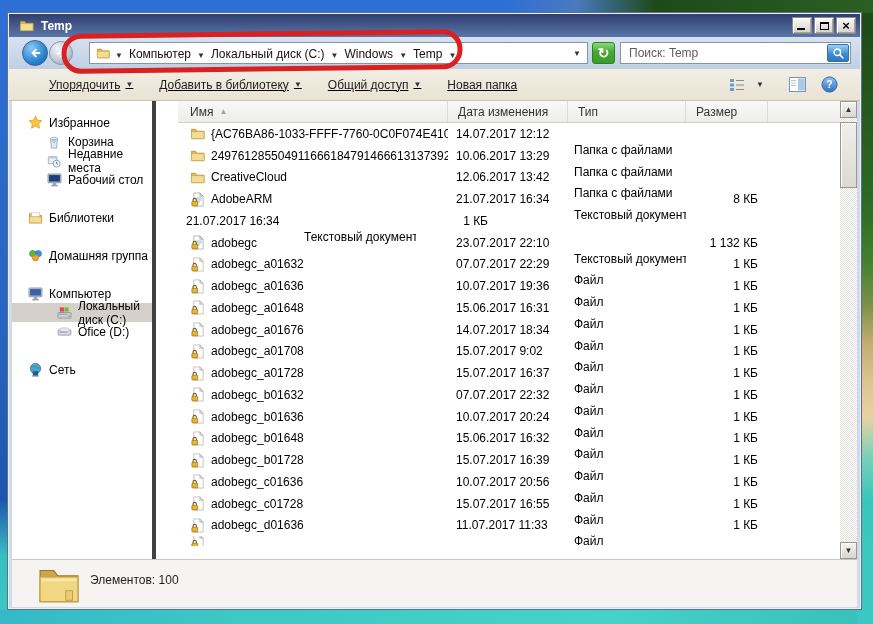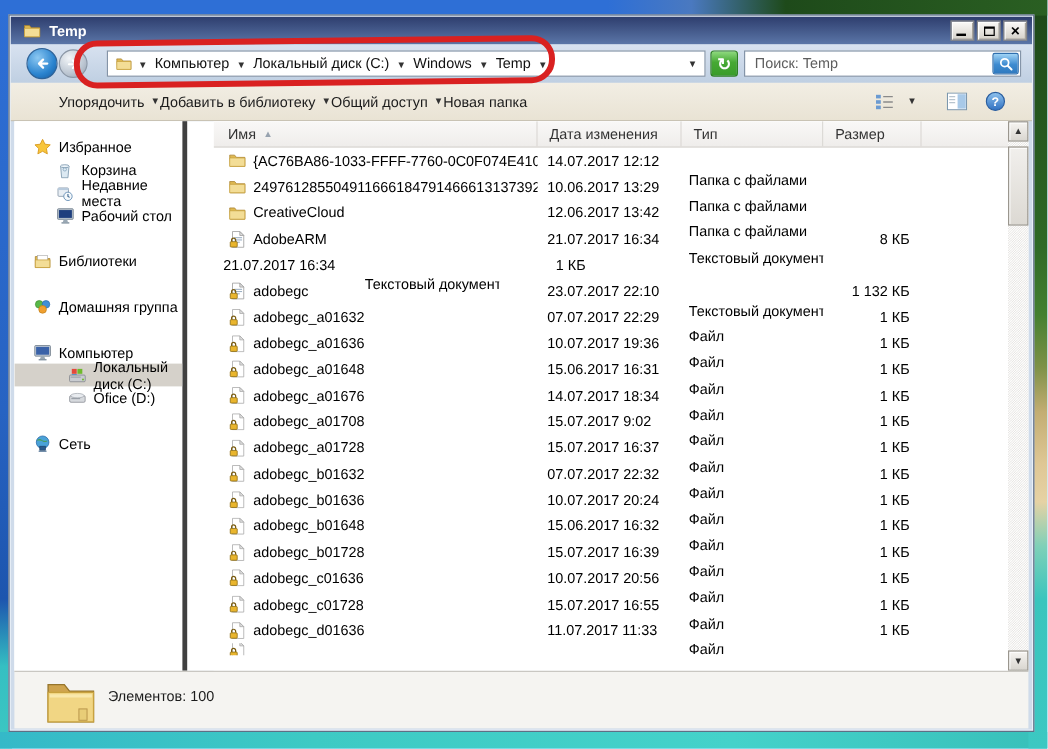--- a/index.html
+++ b/index.html
@@ -1,17 +1,17 @@
 <!DOCTYPE html>
 <html><head>
 <meta charset="utf-8">
 <style>
   * { margin:0; padding:0; box-sizing:border-box; }
   body { font-family:"Liberation Sans", sans-serif; }
-  .desktop { position:relative; width:873px; height:624px; background:#7dd3fc; overflow:hidden; }
+  .desktop { position:relative; width:873px; height:624px; background:#bef264; overflow:hidden; }
   .bg-left { position:absolute; left:0; top:0; width:10px; height:624px;
     background:linear-gradient(#2e6fd6 0%, #2763c2 55%, #1d55ae 80%, #35bfc2 89%, #3cc8c2 100%); }
   .bg-top { position:absolute; left:0; top:0; width:873px; height:13px;
     background:linear-gradient(90deg,#2e6fd6 0%, #2e6fd6 58%, #4a79c0 66%, #1e4a1a 75%, #2a5f22 100%); }
   .bg-right { position:absolute; right:0; top:0; width:16px; height:624px;
     background:linear-gradient(#1d4718 0%, #27591f 18%, #2f6a26 33%, #448030 42%, #7e9147 49%, #c3ad72 55%, #dfc795 62%, #e6d2a4 67%, #7ed0b8 73%, #3ac5bd 80%, #3cc8c2 100%); }
   .bg-bottom { position:absolute; left:0; bottom:0; width:873px; height:14px;
     background:linear-gradient(90deg,#35b9c8, #3dcac4 30%, #44d2ca 70%, #38c0ba); }
 
   .window { position:absolute; left:7px; top:12px; width:855px; height:598px;
@@ -180,21 +180,21 @@
         <div class="search-btn">
           <svg width="13" height="13" viewBox="0 0 16 16">
               <circle cx="6.5" cy="6.5" r="4" fill="none" stroke="#fff" stroke-width="1.8"></circle>
               <path d="M9.6 9.6L13.5 13.5" stroke="#fff" stroke-width="2" stroke-linecap="round"></path>
             </svg>
         </div>
       </div>
     </div>
 
     <div class="toolbar">
-      <div id="tb-items" style="display:flex; ">
+      <div id="tb-items" style="display:flex; gap:26px;text-decoration:underline;">
           <div class="tb-item">
             <span>Упорядочить</span>
             <span class="tb-caret">▼</span>
           </div>
           <div class="tb-item">
             <span>Добавить в библиотеку</span>
             <span class="tb-caret">▼</span>
           </div>
           <div class="tb-item">
             <span>Общий доступ</span>

